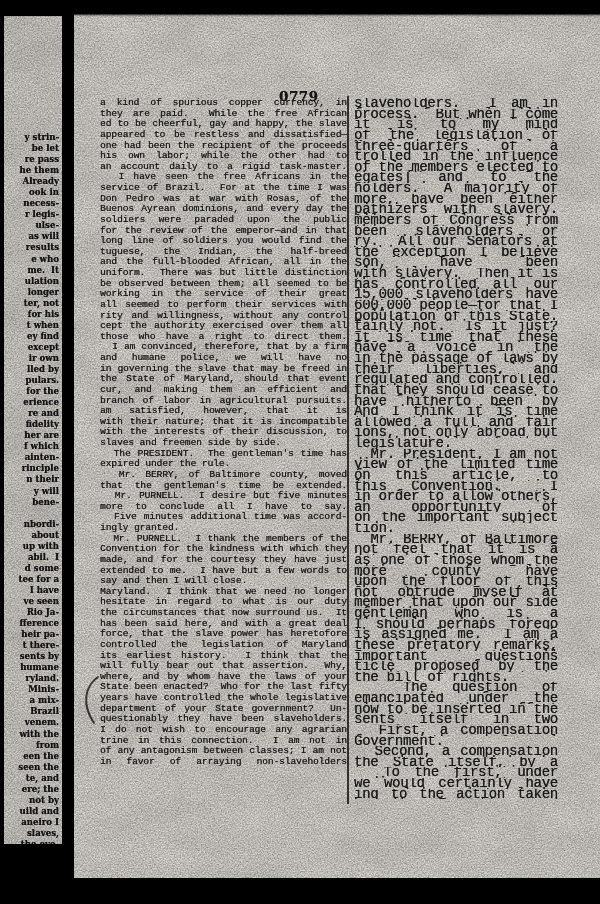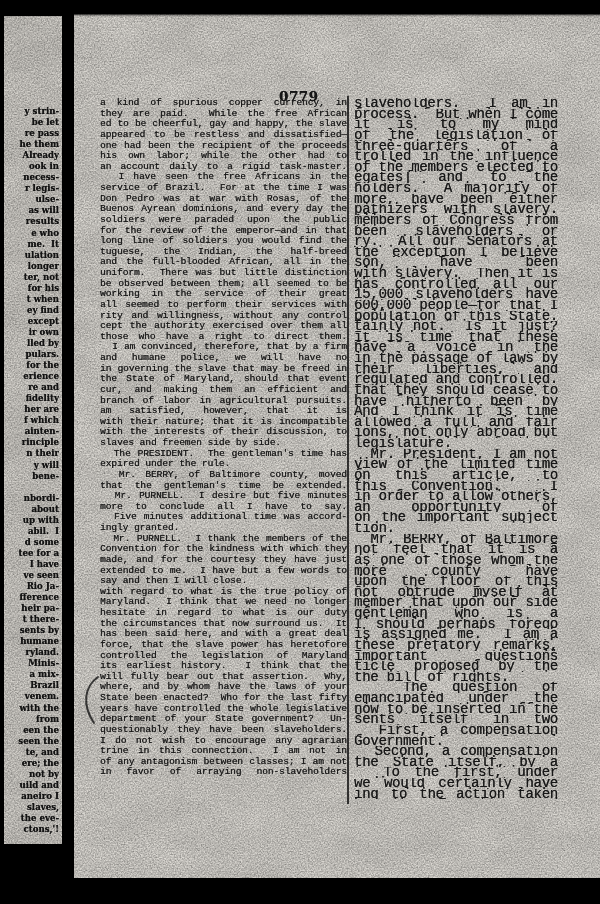--- a/index.html
+++ b/index.html
@@ -1,20 +1,20 @@
 <!DOCTYPE html>
 <html><head>
 <meta charset="utf-8">
 <style>
   html,body{margin:0;padding:0;background:#000;}
   #viewport{position:relative;width:600px;height:904px;background:#000;overflow:hidden;
             font-family:"DejaVu Serif","Liberation Serif",serif;}
   
   #prev-strip{position:absolute;left:4px;top:16px;width:58px;height:828px;box-sizing:border-box;
-              background:var(--paper2,#d9d6d0);overflow:hidden;padding:90px 3px 0 0;}
+              background:var(--paper2,#d9d6d0);overflow:hidden;padding:116px 3px 0 0;}
   #prev-strip .ln{font-size:8.6px;font-weight:bold;line-height:11.05px;height:11.05px;color:#161616;
                   text-align:right;text-align-last:right;white-space:pre;overflow:hidden;
                   text-shadow:0 0 .5px rgba(10,10,10,.75);}
   #prev-strip .ln.short{text-align-last:right;}
   
   #page{position:absolute;left:74px;top:14px;width:526px;height:864px;background:var(--paper,#e0ddd7);}
   #page-number{position:absolute;left:205px;top:62px;width:60px;font-size:13.5px;font-weight:bold;
                letter-spacing:.5px;color:#1a1a1a;text-shadow:0 0 .6px rgba(0,0,0,.8);margin-top:12px;}
   .col{position:absolute;top:84px;color:var(--ink,#1b1b1b);text-shadow:.2px .2px .5px rgba(15,15,15,.7);font-family:Liberation Mono, monospace;}
   #col-left{left:26px;width:247px;font-size:9.6px;line-height:10.64px;letter-spacing:-.1px;}
@@ -145,21 +145,20 @@
         <div class="ln">that the gentleman's time be extended.</div>
         <div class="ln">  Mr. PURNELL.  I desire but five minutes</div>
         <div class="ln">more to conclude all I have to say.</div>
         <div class="ln">  Five minutes additional time was accord-</div>
         <div class="ln short">ingly granted.</div>
         <div class="ln">  Mr. PURNELL.  I thank the members of the</div>
         <div class="ln">Convention for the kindness with which they</div>
         <div class="ln">made, and for the courtesy they have just</div>
         <div class="ln">extended to me.  I have but a few words to</div>
         <div class="ln short">say and then I will close.</div>
-        <div class="ln">with regard to what is the true policy of</div>
         <div class="ln">Maryland.  I think that we need no longer</div>
         <div class="ln">hesitate in regard to what is our duty under</div>
         <div class="ln">the circumstances that now surround us.  It</div>
         <div class="ln">has been said here, and with a great deal of</div>
         <div class="ln">force, that the slave power has heretofore</div>
         <div class="ln">controlled the legislation of Maryland since</div>
         <div class="ln">its earliest history.  I think that the statistics</div>
         <div class="ln">will fully bear out that assertion.  Why,</div>
         <div class="ln">where, and by whom have the laws of your</div>
         <div class="ln">State been enacted?  Who for the last fifty</div>

